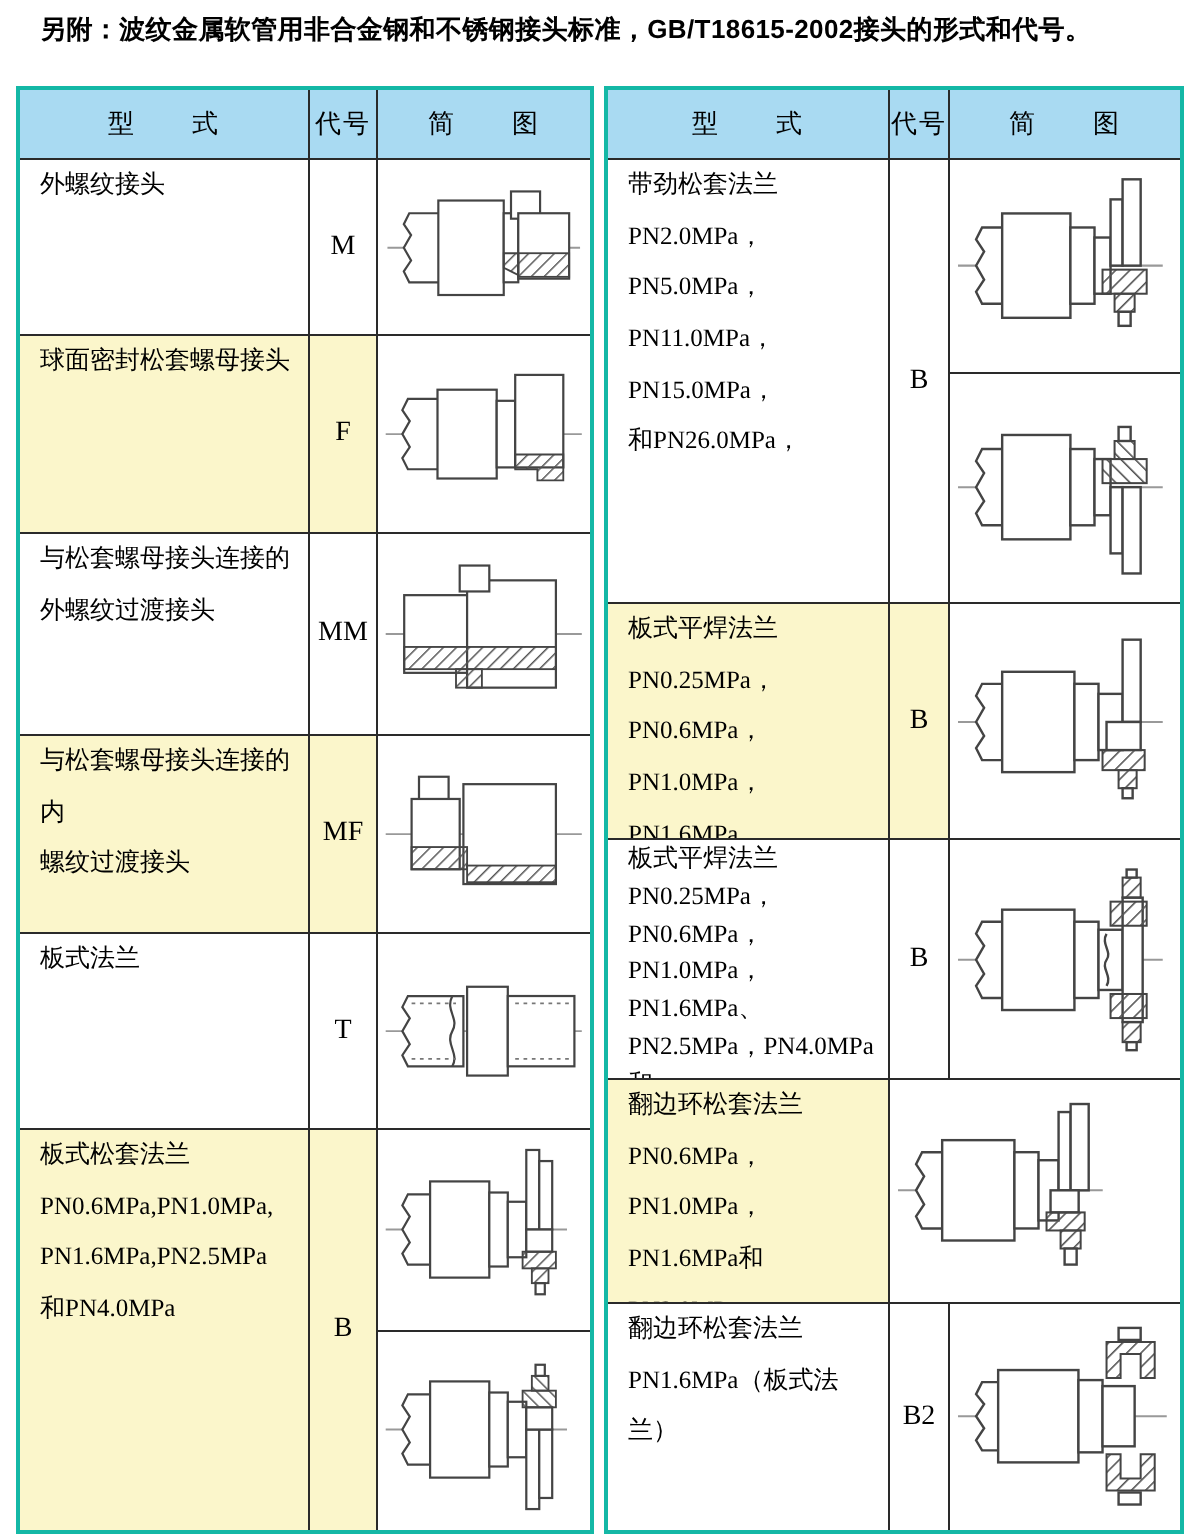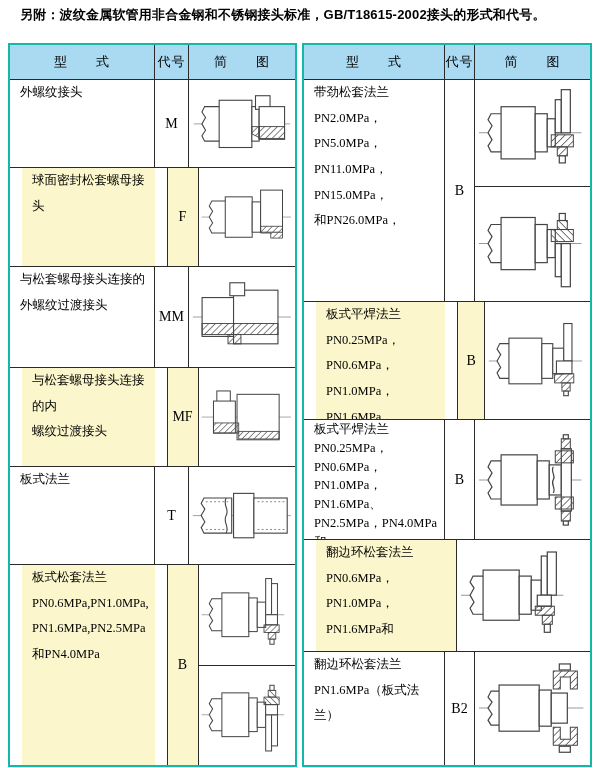--- a/index.html
+++ b/index.html
@@ -25,21 +25,21 @@
   .hcell{display:flex;align-items:center;justify-content:center;
     font-size:13px;letter-spacing:1px;}
   .half-left .c1{width:144px;} .half-left .c2{width:34px;} .half-left .c3{width:107px;}
   .half-right .c1{width:140px;} .half-right .c2{width:30px;} .half-right .c3{width:116px;}
   .type{display:flex;align-items:flex-start;padding:0 6px 0 10px;
     font-size:12.5px;line-height:2.05;font-family:"Liberation Serif","DejaVu Serif",serif;}
   .type span{white-space:pre-line;}
   .tight{line-height:1.5;}
   .code{display:flex;align-items:center;justify-content:center;
     font-family:"Liberation Serif","DejaVu Serif",serif;font-size:14px;}
-  .hl{background:#fbf6cb;margin-left:12px;}
+  .hl{background:#fbf6cb;}
   .diag{background:#fff;display:flex;flex-direction:column;}
   .dcell{flex:1;display:flex;align-items:center;justify-content:center;}
   .dcell + .dcell{border-top:1px solid #2a2a2a;}
   .diag svg{width:96%;height:94%;display:block;}
   .ln{stroke:#444;stroke-width:1.2;fill:#fff;}
   .nf{fill:none;}
   .ht{fill:url(#h);stroke:#444;stroke-width:1;}
   .cl{stroke:#999;stroke-width:1;}
   .dt{stroke:#777;stroke-width:1;stroke-dasharray:2 2.5;fill:none;}
 </style>

